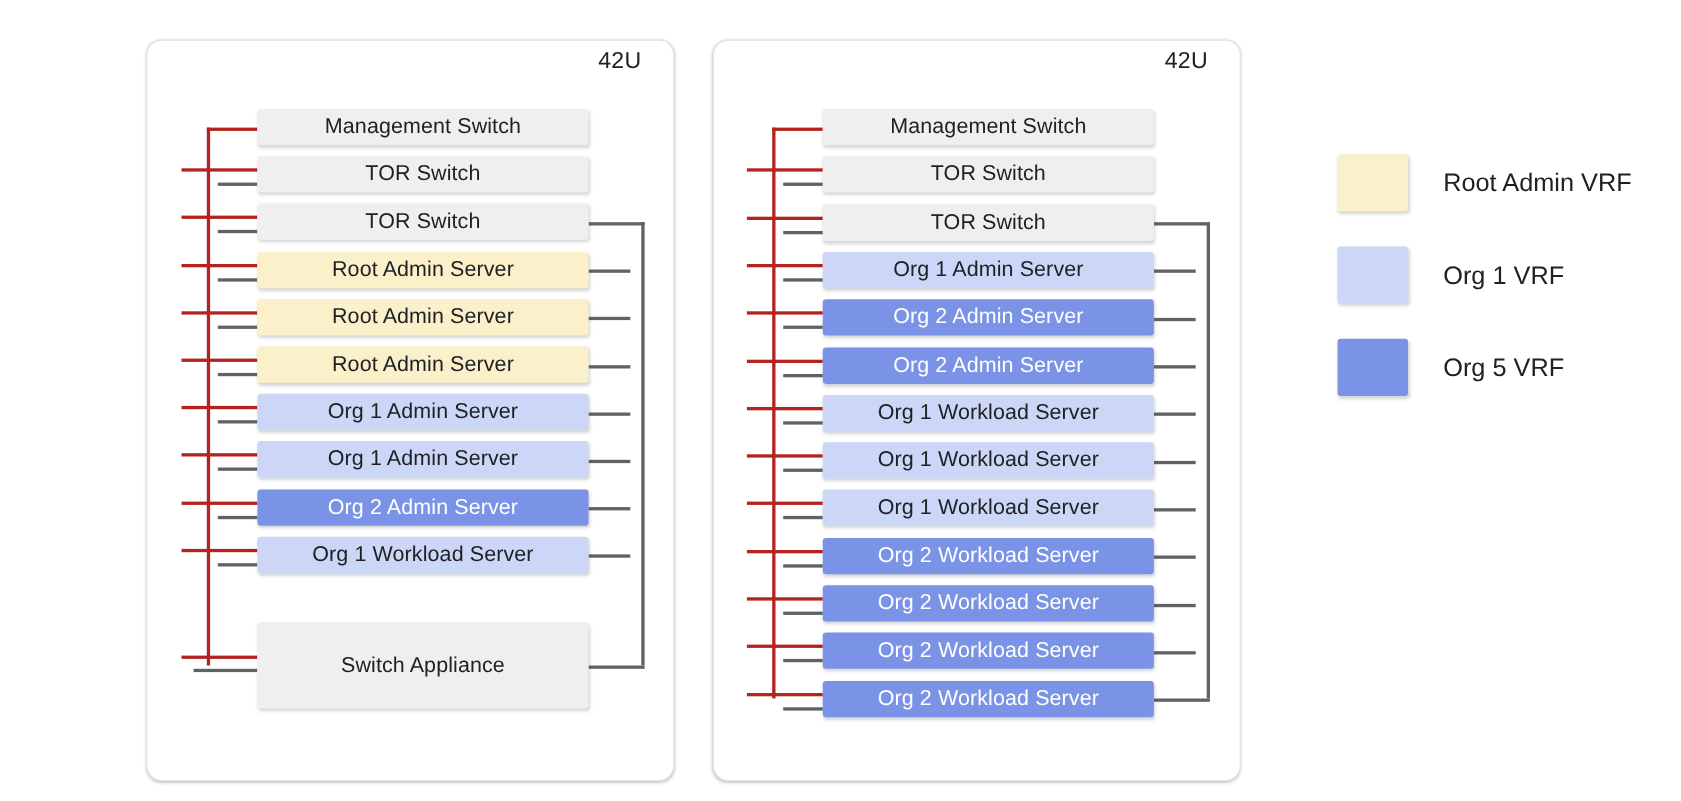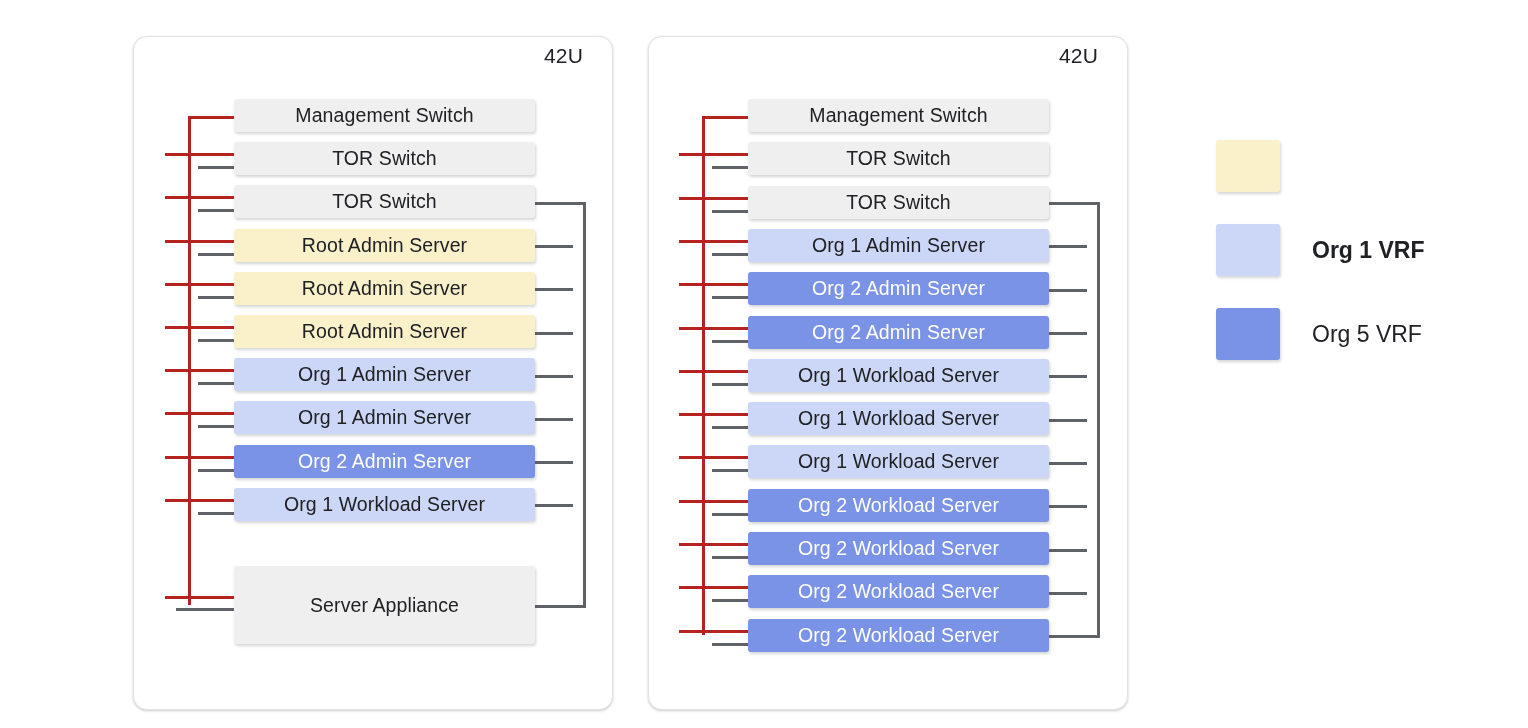--- a/index.html
+++ b/index.html
@@ -178,21 +178,21 @@
       <div class="device vrf-org1" style="left:234px; top:401.40000000000003px; width:301px; height:33px;">
         <span>Org 1 Admin Server</span>
       </div>
       <div class="device vrf-org2" style="left:234px; top:444.6px; width:301px; height:33px;">
         <span>Org 2 Admin Server</span>
       </div>
       <div class="device vrf-org1" style="left:234px; top:487.8px; width:301px; height:33px;">
         <span>Org 1 Workload Server</span>
       </div>
       <div class="device infra" style="left:234px; top:566px; width:301px; height:78px;">
-        <span>Server Appliance</span>
+        <span>Switch Appliance</span>
       </div>
     </div>
 
   <div class="rack" style="left:648px; top:36px; width:478px; height:672px;"></div>
   <div class="rack-capacity" style="left:978px; top:44px; width:120px;">42U</div>
 
   <div id="rack2-wires">
       <div class="wire v-red" style="left:702px; top:115.5px; height:519.5999999999999px;"></div>
       <div class="wire h-red" style="left:702px; top:115.5px; width:46px;"></div>
       <div class="wire h-red" style="left:679px; top:153.3px; width:69px;"></div>
@@ -270,22 +270,23 @@
         <span>Org 2 Workload Server</span>
       </div>
       <div class="device vrf-org2" style="left:748px; top:618.5999999999999px; width:301px; height:33px;">
         <span>Org 2 Workload Server</span>
       </div>
     </div>
 
   <div id="legend" style="left:1216px; top:140px; width:300px; height:220px;">
       <div class="legend-row" style="left:0px; top:0px;">
         <div class="legend-swatch" style="background:#faf0ca;"></div>
-      </div>
-      <div class="legend-row" style="left:0px; top:84px;font-weight:bold;">
+        <div class="legend-label">Root Admin VRF</div>
+      </div>
+      <div class="legend-row" style="left:0px; top:84px;">
         <div class="legend-swatch" style="background:#ccd7f7;"></div>
         <div class="legend-label">Org 1 VRF</div>
       </div>
       <div class="legend-row" style="left:0px; top:168px;">
         <div class="legend-swatch" style="background:#7b93e6;"></div>
         <div class="legend-label">Org 5 VRF</div>
       </div>
     </div>
 
 </div>

